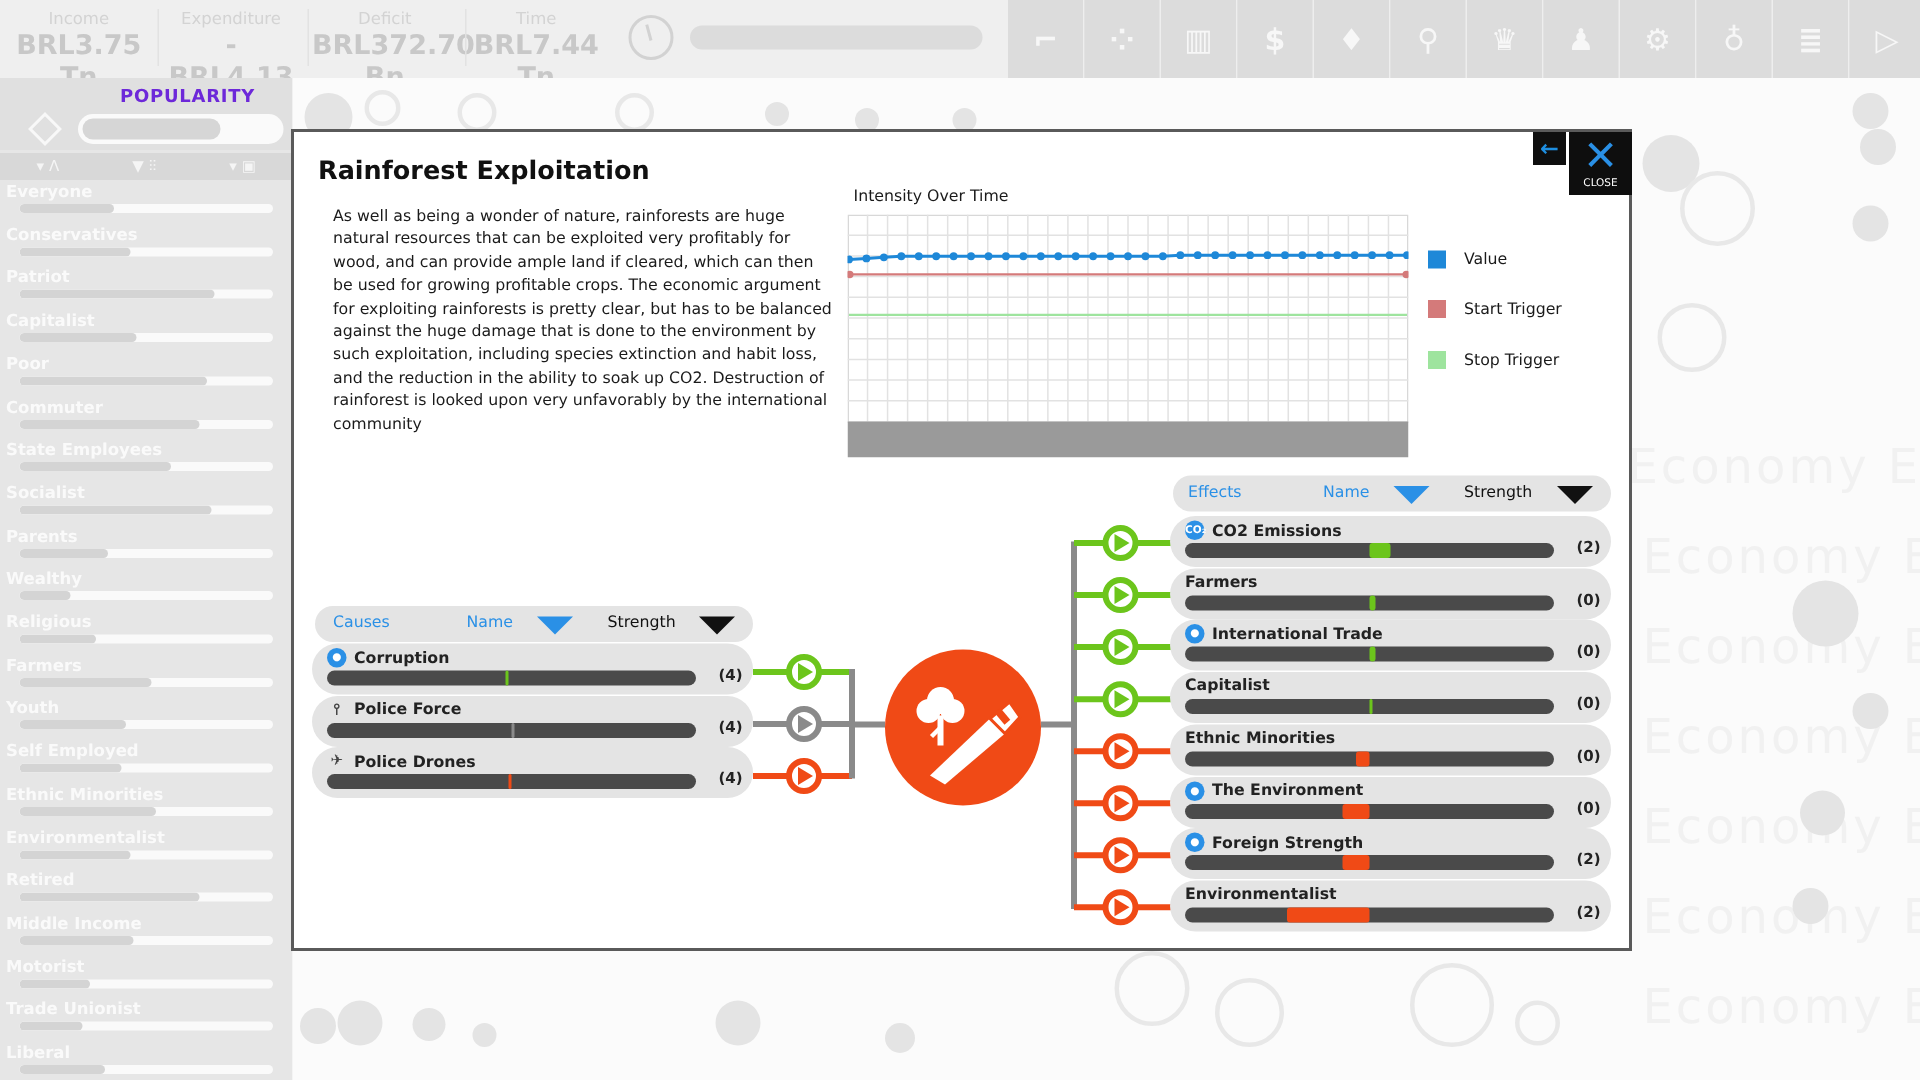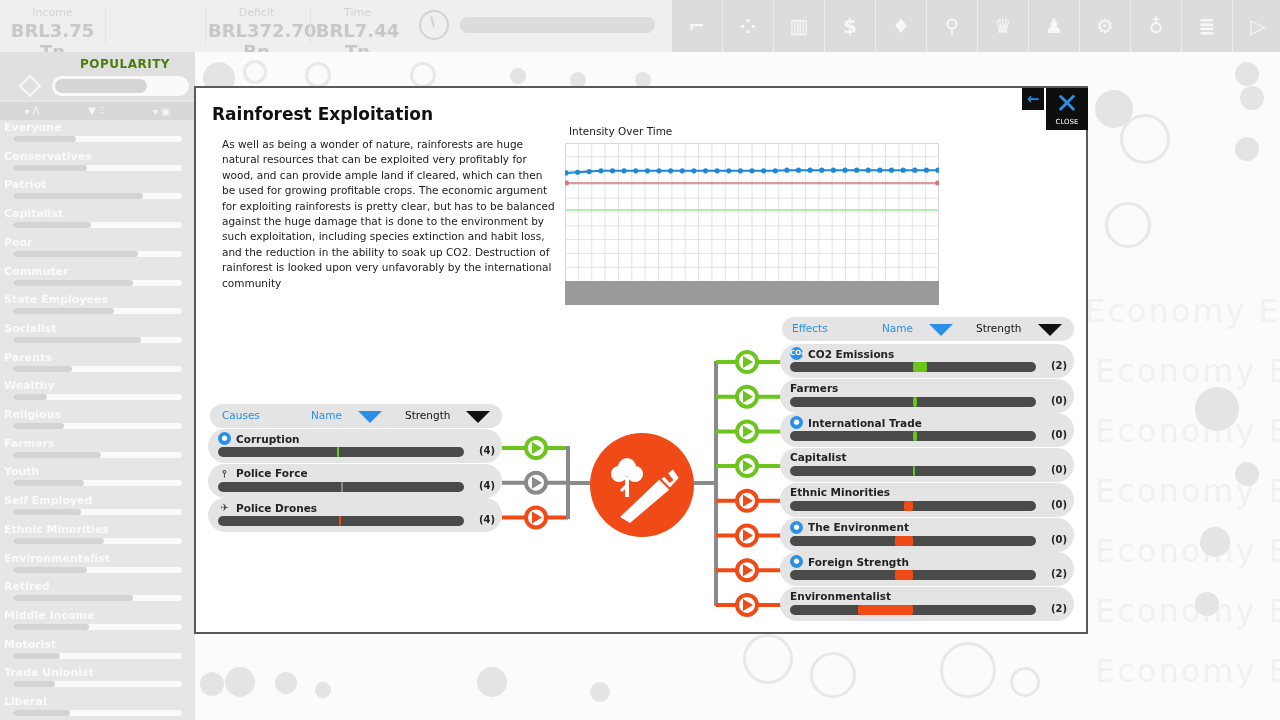--- a/index.html
+++ b/index.html
@@ -14,21 +14,21 @@
   .stat-sep { position: absolute; top: 6px; width: 1px; height: 38px; background: #e2e2e2; }
   .clock { position: absolute; left: 419px; top: 10px; width: 30px; height: 30px; border: 2px solid #d2d2d2; border-radius: 50%; }
   .clock::after { content: ""; position: absolute; left: 12px; top: 4px; width: 2px; height: 11px; background: #d2d2d2; transform: rotate(-15deg); transform-origin: bottom; }
   .timebar { position: absolute; left: 460px; top: 17px; width: 195px; height: 16px; background: #dcdcdc; border-radius: 8px; }
   .toolbtns { position: absolute; left: 672px; top: 0; height: 52px; display: flex; }
   .toolbtn { width: 51px; height: 52px; background: #dcdcdc; border-right: 1px solid #eeeeee; display: flex; align-items: center; justify-content: center; color: #f7f7f7; font-size: 20px; font-weight: bold; }
 
   
   .sidebar { position: absolute; left: 0; top: 52px; width: 195px; height: 668px; background: #e6e6e6; }
   .pop-head { position: absolute; left: 0; top: 0; width: 195px; height: 48px; background: #e0e0e0; }
-  .pop-title { position: absolute; left: 80px; top: 5px; font-size: 12px; font-weight: bold; color: #4d7c0f; letter-spacing: 0.5px; }
+  .pop-title { position: absolute; left: 80px; top: 5px; font-size: 12px; font-weight: bold; color: #6d28d9; letter-spacing: 0.5px; }
   .pop-bar { position: absolute; left: 52px; top: 24px; width: 137px; height: 20px; background: #fafafa; border-radius: 10px; padding: 3px; }
   .pop-bar .fill { width: 70%; height: 100%; background: #d6d6d6; border-radius: 8px; }
   .diamond { position: absolute; left: 22px; top: 26px; width: 16px; height: 16px; border: 2px solid #f8f8f8; transform: rotate(45deg); }
   .filterrow { position: absolute; left: 0; top: 50px; width: 195px; height: 18px; background: #d8d8d8; display: flex; justify-content: space-around; align-items: center; color: #f5f5f5; font-size: 10px; }
   .grp { position: absolute; left: 4px; width: 178px; }
   .grp .name { font-size: 11px; font-weight: bold; color: #fafafa; }
   .grp .bar { margin-left: 9px; margin-top: 2px; width: 169px; height: 6px; background: #fafafa; border-radius: 3px; overflow: hidden; }
   .grp .bar .fill { height: 100%; background: #d4d4d4; border-radius: 3px; }
 
   
@@ -71,20 +71,24 @@
 </style>
 </head>
 <body>
 
 <div class="topbar">
   <div class="stat" style="left:10px;width:85px;">
     <div class="lbl">Income</div>
     <div class="val">BRL3.75 Tn</div>
   </div>
   <div class="stat-sep" style="left:105px;"></div>
+  <div class="stat" style="left:110px;width:88px;">
+    <div class="lbl">Expenditure</div>
+    <div class="val">-BRL4.13 Tn</div>
+  </div>
   <div class="stat-sep" style="left:205px;"></div>
   <div class="stat" style="left:208px;width:97px;">
     <div class="lbl">Deficit</div>
     <div class="val">BRL372.70 Bn</div>
   </div>
   <div class="stat-sep" style="left:310px;"></div>
   <div class="stat" style="left:315px;width:85px;">
     <div class="lbl">Time</div>
     <div class="val">BRL7.44 Tn</div>
   </div>
@@ -370,20 +374,34 @@
       <circle cx="280" cy="27.130799999999994" r="2.6" fill="#1e88d8"></circle>
       <circle cx="291.625" cy="27.130799999999994" r="2.6" fill="#1e88d8"></circle>
       <circle cx="303.25" cy="27.130799999999994" r="2.6" fill="#1e88d8"></circle>
       <circle cx="314.875" cy="27.130799999999994" r="2.6" fill="#1e88d8"></circle>
       <circle cx="326.5" cy="27.130799999999994" r="2.6" fill="#1e88d8"></circle>
       <circle cx="338.125" cy="27.130799999999994" r="2.6" fill="#1e88d8"></circle>
       <circle cx="349.75" cy="27.130799999999994" r="2.6" fill="#1e88d8"></circle>
       <circle cx="361.375" cy="27.130799999999994" r="2.6" fill="#1e88d8"></circle>
       <circle cx="373" cy="27.130799999999994" r="2.6" fill="#1e88d8"></circle>
     </svg>
+  <div class="legend">
+    <div class="item">
+      <div class="sw" id="sw0" style="background: rgb(30, 136, 216);"></div>
+      <span>Value</span>
+    </div>
+    <div class="item">
+      <div class="sw" id="sw1" style="background: rgb(212, 122, 122);"></div>
+      <span>Start Trigger</span>
+    </div>
+    <div class="item">
+      <div class="sw" id="sw2" style="background: rgb(158, 228, 158);"></div>
+      <span>Stop Trigger</span>
+    </div>
+  </div>
 
   <div class="hdr-pill" style="left:14px;top:316px;width:292px;">
     <span class="blue" style="left:12px;">Causes</span>
     <span class="blue" style="left:101px;">Name</span>
     <div class="tri blue" style="left:148px;"></div>
     <span style="left:195px;color:#111;">Strength</span>
     <div class="tri" style="left:256px;"></div>
   </div>
   <div id="causes">
       <div class="row" style="left: 12px; top: 341px; width: 294px;">

